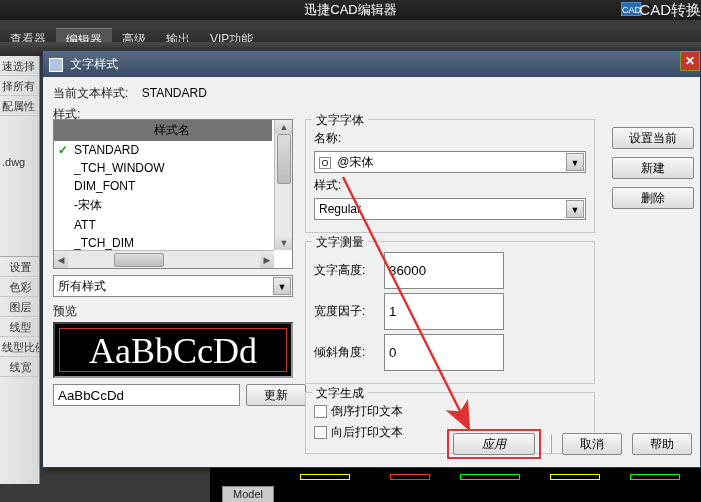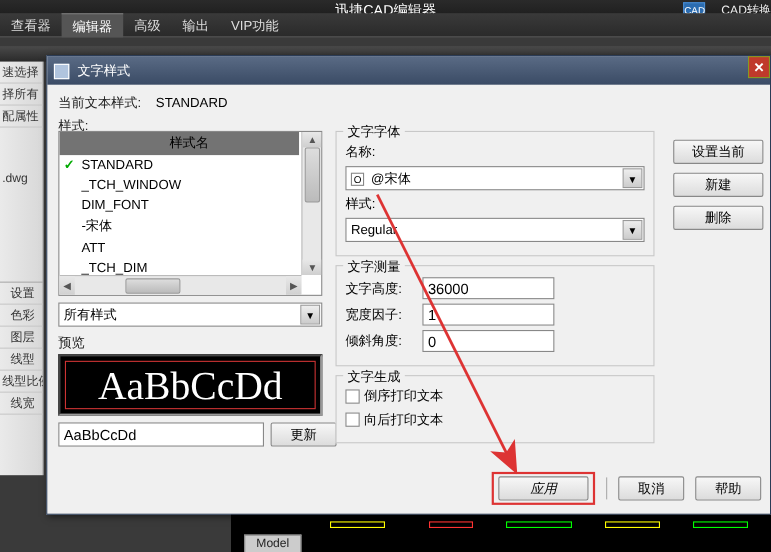--- a/index.html
+++ b/index.html
@@ -2,30 +2,30 @@
 <html><head>
 <meta charset="utf-8">
 <style>
   * { box-sizing: border-box; }
   html,body { margin:0; padding:0; font-family: "Microsoft YaHei", SimSun, sans-serif; font-size:12px; background:#000; }
   #root { position:relative; width:701px; height:502px; overflow:hidden; background:#3a3a3a; }
 
   
   .app-title-bar { position:absolute; left:0; top:0; width:701px; height:20px; background:linear-gradient(#2a2a2a,#1a1a1a); color:#fff; font-size:13px; text-align:center; line-height:20px; }
   .app-title-bar .cad-icon { position:absolute; right:60px; top:2px; width:20px; height:14px; background:#2b6cb0; color:#fff; font-size:9px; line-height:14px; text-align:center; border:1px solid #4a8cd0; }
-  .app-title-bar .cad-convert { position:absolute; right:0px; top:0; line-height:20px; color:#eee; font-size:11px; }
-
-  .ribbon-tabs { position:absolute; left:0; top:12px; width:701px; height:22px; background:linear-gradient(#3a3a3a,#2a2a2a); border-bottom:1px solid #555; }
+  .app-title-bar .cad-convert { position:absolute; right:0px; top:0; line-height:20px; color:#eee; font-size:15px; }
+
+  .ribbon-tabs { position:absolute; left:0; top:28px; width:701px; height:22px; background:linear-gradient(#3a3a3a,#2a2a2a); border-bottom:1px solid #555; }
   .ribbon-tab { float:left; padding:0 10px; height:22px; line-height:22px; color:#ddd; font-size:12px; }
   .ribbon-tab.active { background:#555; color:#fff; border-top:1px solid #777; }
 
   .toolbar-strip { position:absolute; left:0; top:42px; width:701px; height:14px; background:linear-gradient(#4a4a4a,#2a2a2a); }
 
   
-  .side-panel { position:absolute; left:0; top:56px; width:40px; height:376px; background:linear-gradient(90deg,#eaeaea,#d8d8d8); border-right:1px solid #888; color:#333; font-size:11px; }
+  .side-panel { position:absolute; left:0; top:56px; width:40px; height:428px; background:linear-gradient(90deg,#eaeaea,#d8d8d8); border-right:1px solid #888; color:#333; font-size:11px; }
   .side-panel .sp-item { height:20px; line-height:20px; padding-left:2px; border-bottom:1px solid #c8c8c8; white-space:nowrap; overflow:hidden; }
   .side-panel .sp-accord { margin-top:6px; border-top:1px solid #aaa;text-align:center; }
   .side-panel .sp-file { position:absolute; top:100px; left:2px; font-size:11px; color:#333; }
 
   
   .dialog { position:absolute; left:42px; top:50px; width:659px; height:418px; background:#f0f0f0; border:1px solid #2a3b55; box-shadow:2px 2px 6px rgba(0,0,0,0.5); }
   .dlg-title { height:26px; background:linear-gradient(#5a6b85,#3a4b65); color:#fff; line-height:26px; padding-left:6px; position:relative; }
   .dlg-title .ico { display:inline-block; width:14px; height:14px; background:#b0c4de; border:1px solid #fff; vertical-align:middle; margin-right:4px; }
   .dlg-close { position:absolute; right:0; top:0; width:20px; height:20px; background:#c0392b; color:#fff; text-align:center; line-height:18px; font-weight:bold; border:1px solid #892; }
 
@@ -64,21 +64,21 @@
 
   
   .mid-col { position:absolute; left:262px; top:42px; width:290px; }
   .group { border:1px solid #c8c8c8; padding:6px 8px 8px 8px; margin-bottom:8px; position:relative; background:#f0f0f0; }
   .group .g-title { position:absolute; top:-8px; left:6px; background:#f0f0f0; padding:0 4px; }
   .row { display:flex; align-items:center; margin:4px 0; }
   .row .rlabel { width:70px; }
   .row .rfield { flex:1; }
   .sel { width:100%; height:22px; border:1px solid #888; background:#fff; position:relative; padding:0 4px; line-height:20px; }
   .sel .dd { position:absolute; right:1px; top:1px; width:18px; height:18px; background:linear-gradient(#eee,#ccc); border:1px solid #999; text-align:center; font-size:9px; line-height:18px; }
-  .txt { width:120px; height:20px; border:1px solid #888; background:#fff; padding:0 4px; }
+  .txt { width:120px; height:37px; border:1px solid #888; background:#fff; padding:0 4px; }
   .chkbox { width:13px; height:13px; border:1px solid #888; background:#fff; display:inline-block; margin-right:4px; vertical-align:middle; }
 
   
   .right-col { position:absolute; right:6px; top:50px; width:82px; }
   .right-col .btn { width:82px; margin-bottom:8px; }
 
   
   .bottom-btns { position:absolute; right:8px; bottom:8px; display:flex; gap:10px; align-items:center; }
   .bottom-btns .apply-wrap { border:2px solid #d33; padding:2px 4px; }
   .bottom-btns .sep { width:1px; height:20px; background:#aaa; }

